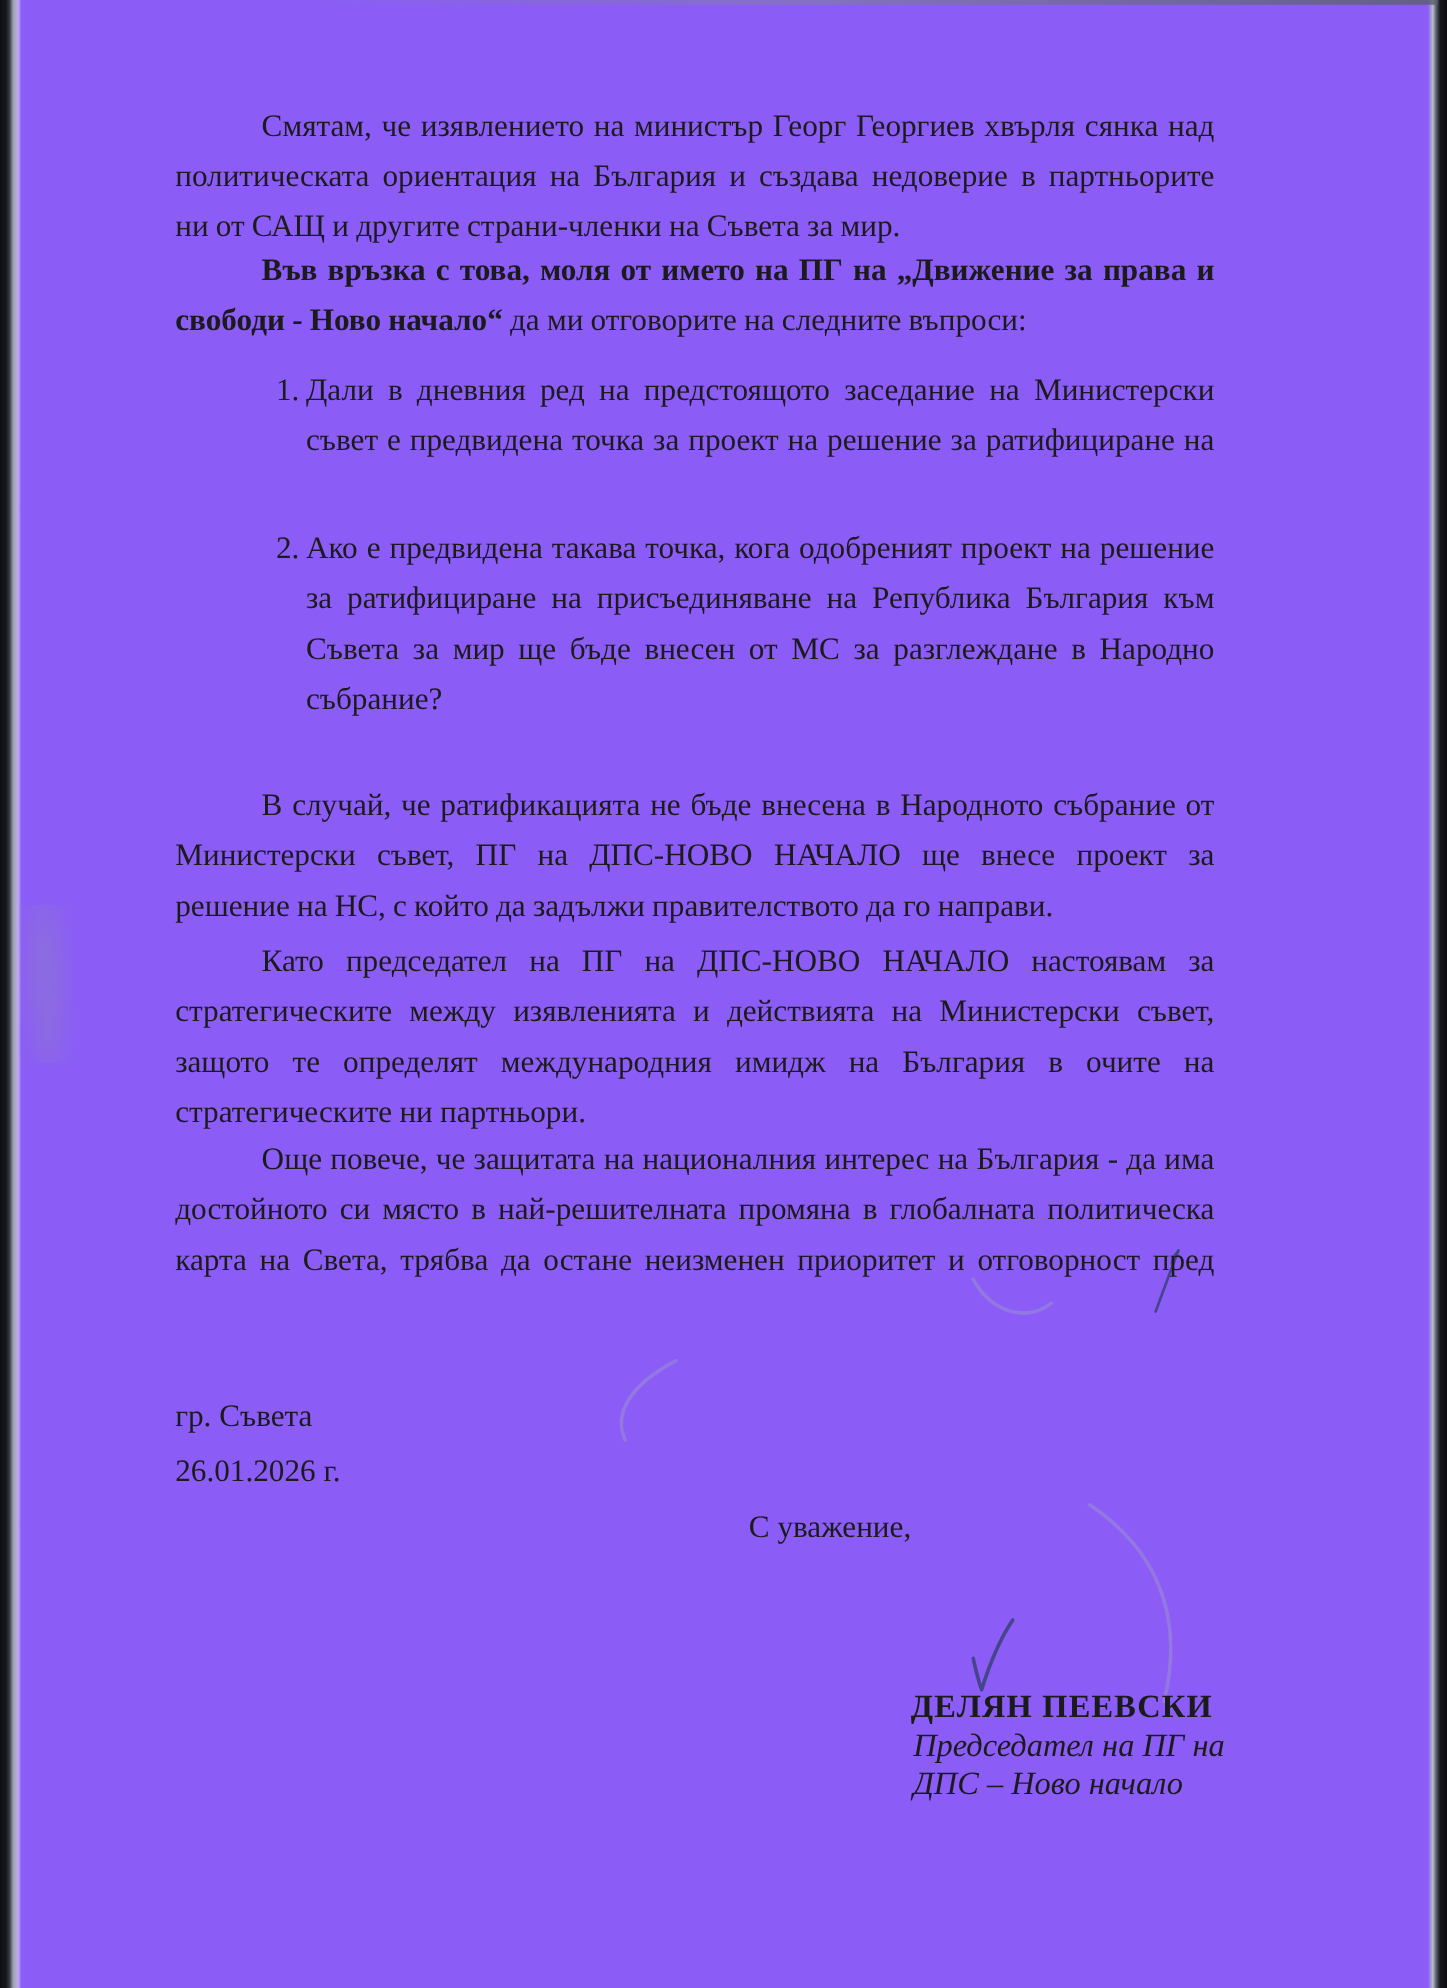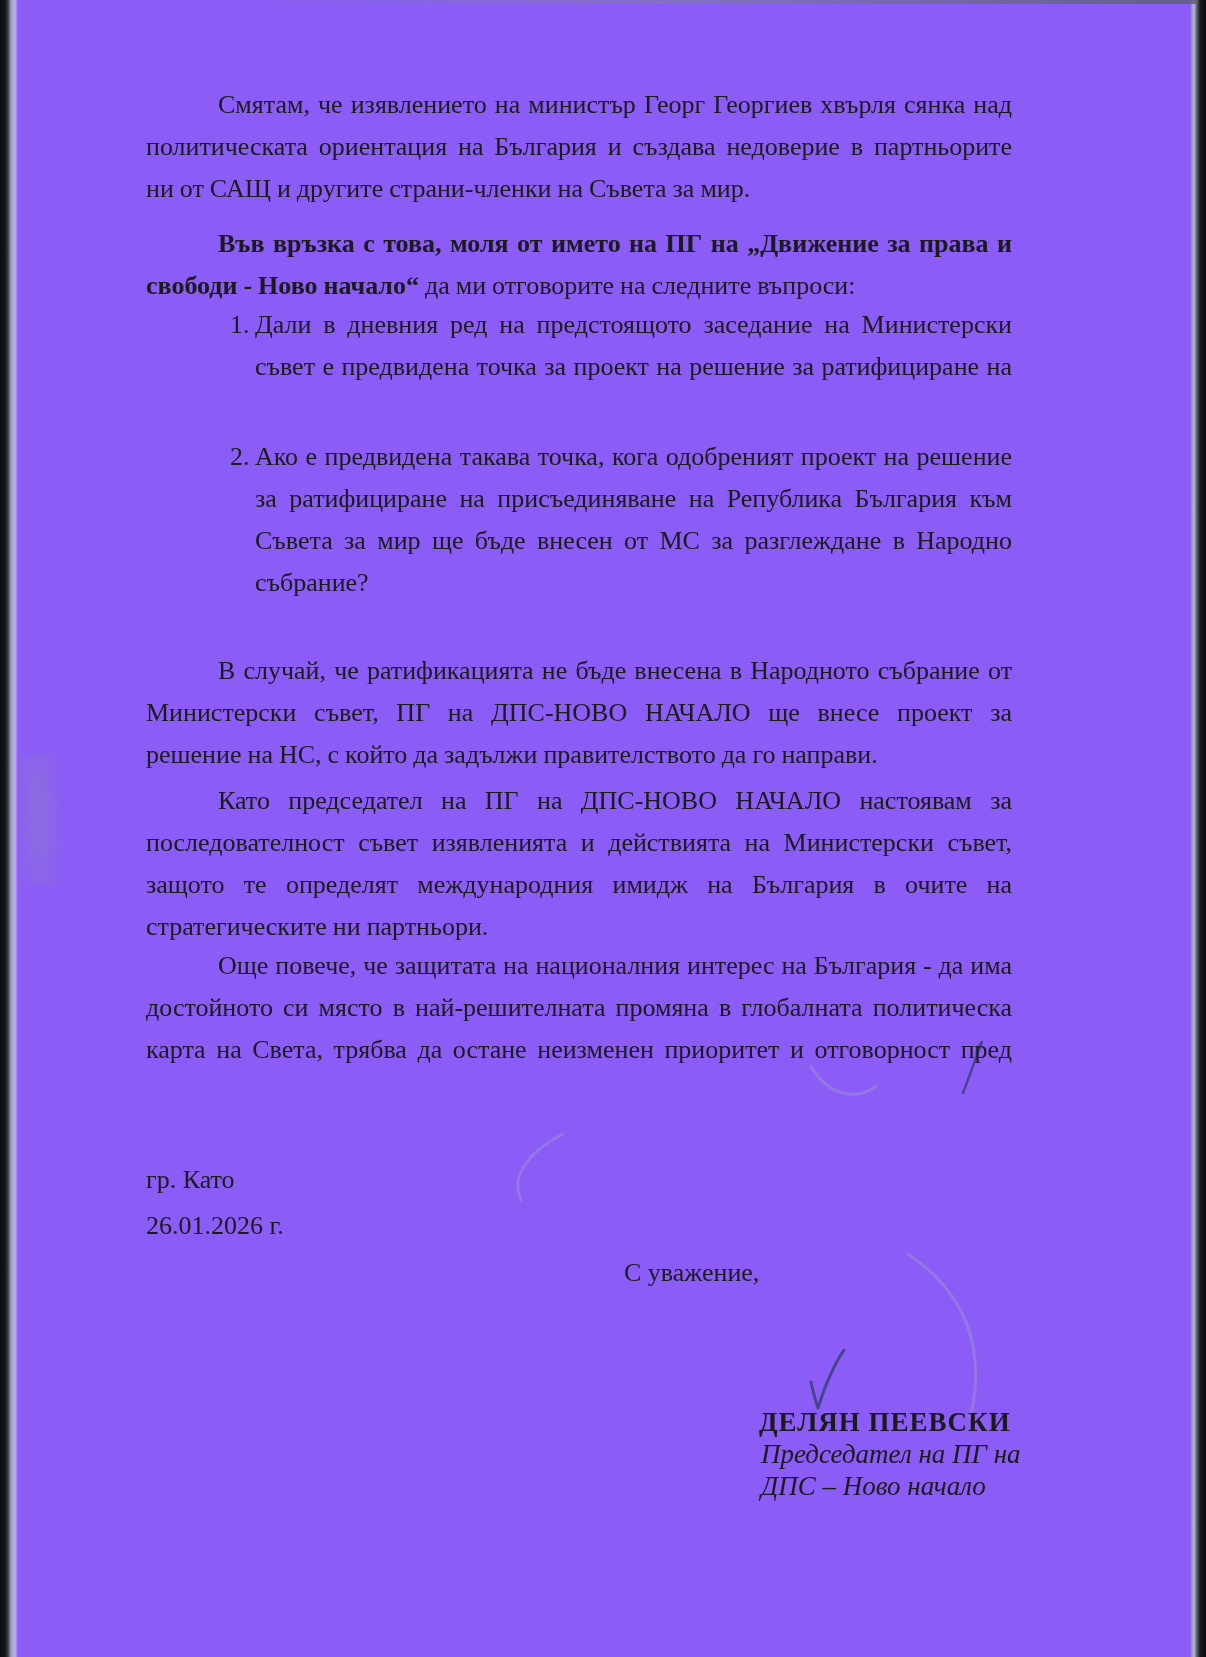--- a/index.html
+++ b/index.html
@@ -69,21 +69,21 @@
     <path class="ink" stroke-width="2.2" opacity=".9" d="M7,57 C13,41 19,24 26,6"></path>
     <path class="ink" stroke-width="1.8" opacity=".85" d="M26,6 C22,10 19,15 21,20"></path>
   </svg>
 
   <div id="letter-body">
       <div class="block" style="top: 84px;">
         <div class="line indent"><span>Смятам, че изявлението на министър Георг Георгиев хвърля сянка над</span></div>
         <div class="line"><span>политическата ориентация на България и създава недоверие в партньорите</span></div>
         <div class="line lastline"><span>ни от САЩ и другите страни-членки на Съвета за мир.</span></div>
       </div>
-      <div class="block" style="top: 223px;">
+      <div class="block" style="top: 204px;">
         <div class="line indent"><span class="b">Във връзка с това, моля от името на ПГ на „Движение за права и</span></div>
         <div class="line lastline"><span class="b">свободи - Ново начало“</span><span> да ми отговорите на следните въпроси:</span></div>
       </div>
       <div class="block list" style="top: 304px;">
         <span class="marker">1.</span>
         <div class="line"><span>Дали в дневния ред на предстоящото заседание на Министерски</span></div>
         <div class="line"><span>съвет е предвидена точка за проект на решение за ратифициране на</span></div>
       </div>
       <div class="block list" style="top: 436px;">
         <span class="marker">2.</span>
@@ -92,32 +92,32 @@
         <div class="line"><span>Съвета за мир ще бъде внесен от МС за разглеждане в Народно</span></div>
         <div class="line lastline"><span>събрание?</span></div>
       </div>
       <div class="block" style="top: 650px;">
         <div class="line indent"><span>В случай, че ратификацията не бъде внесена в Народното събрание от</span></div>
         <div class="line"><span>Министерски съвет, ПГ на ДПС-НОВО НАЧАЛО ще внесе проект за</span></div>
         <div class="line lastline"><span>решение на НС, с който да задължи правителството да го направи.</span></div>
       </div>
       <div class="block" style="top: 780px;">
         <div class="line indent"><span>Като председател на ПГ на ДПС-НОВО НАЧАЛО настоявам за</span></div>
-        <div class="line"><span>последователност съвет изявленията и действията на Министерски съвет,</span></div>
+        <div class="line"><span>стратегическите между изявленията и действията на Министерски съвет,</span></div>
         <div class="line"><span>защото те определят международния имидж на България в очите на</span></div>
         <div class="line lastline"><span>стратегическите ни партньори.</span></div>
       </div>
       <div class="block" style="top: 945px;">
         <div class="line indent"><span>Още повече, че защитата на националния интерес на България - да има</span></div>
         <div class="line"><span>достойното си място в най-решителната промяна в глобалната политическа</span></div>
         <div class="line"><span>карта на Света, трябва да остане неизменен приоритет и отговорност пред</span></div>
       </div>
     </div>
 
-  <div class="abs city">гр. Като</div>
+  <div class="abs city">гр. Съвета</div>
   <div class="abs date">26.01.2026 г.</div>
   <div class="abs closing">С уважение,</div>
 
   <svg style="left:800px;top:1344px" width="52" height="70">
     <path class="ink" stroke-width="3" opacity=".92" d="M11,38 C13,47 15,56 18,64 M18,64 C24,45 33,22 44,6"></path>
   </svg>
 
   <div class="abs sig-name">ДЕЛЯН ПЕЕВСКИ</div>
   <div class="abs sig-role">Председател на ПГ на</div>
   <div class="abs sig-org">ДПС – Ново начало</div>

